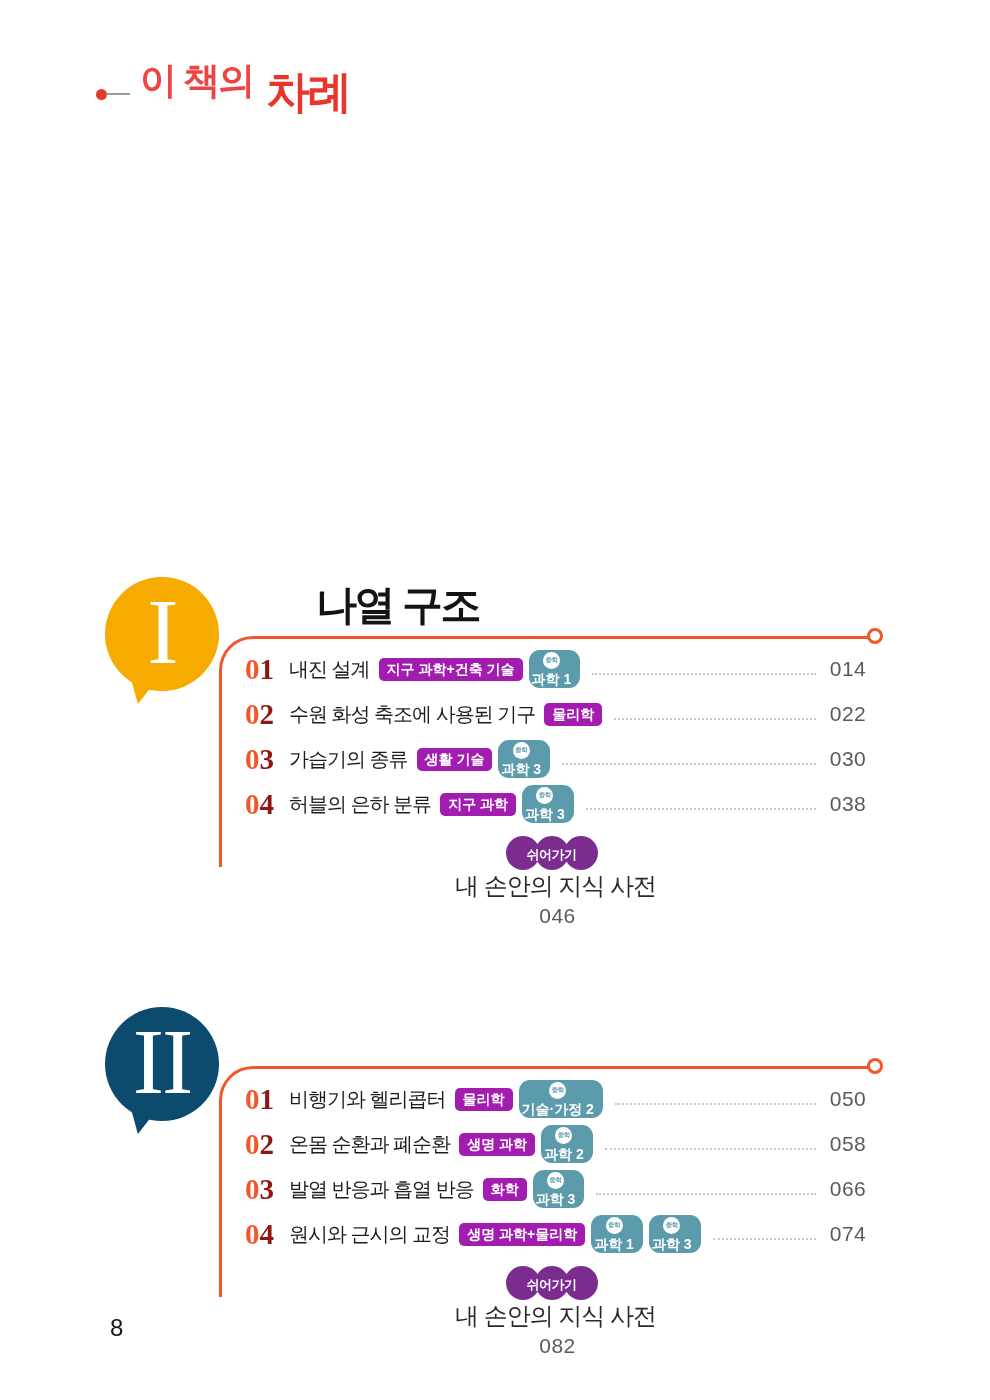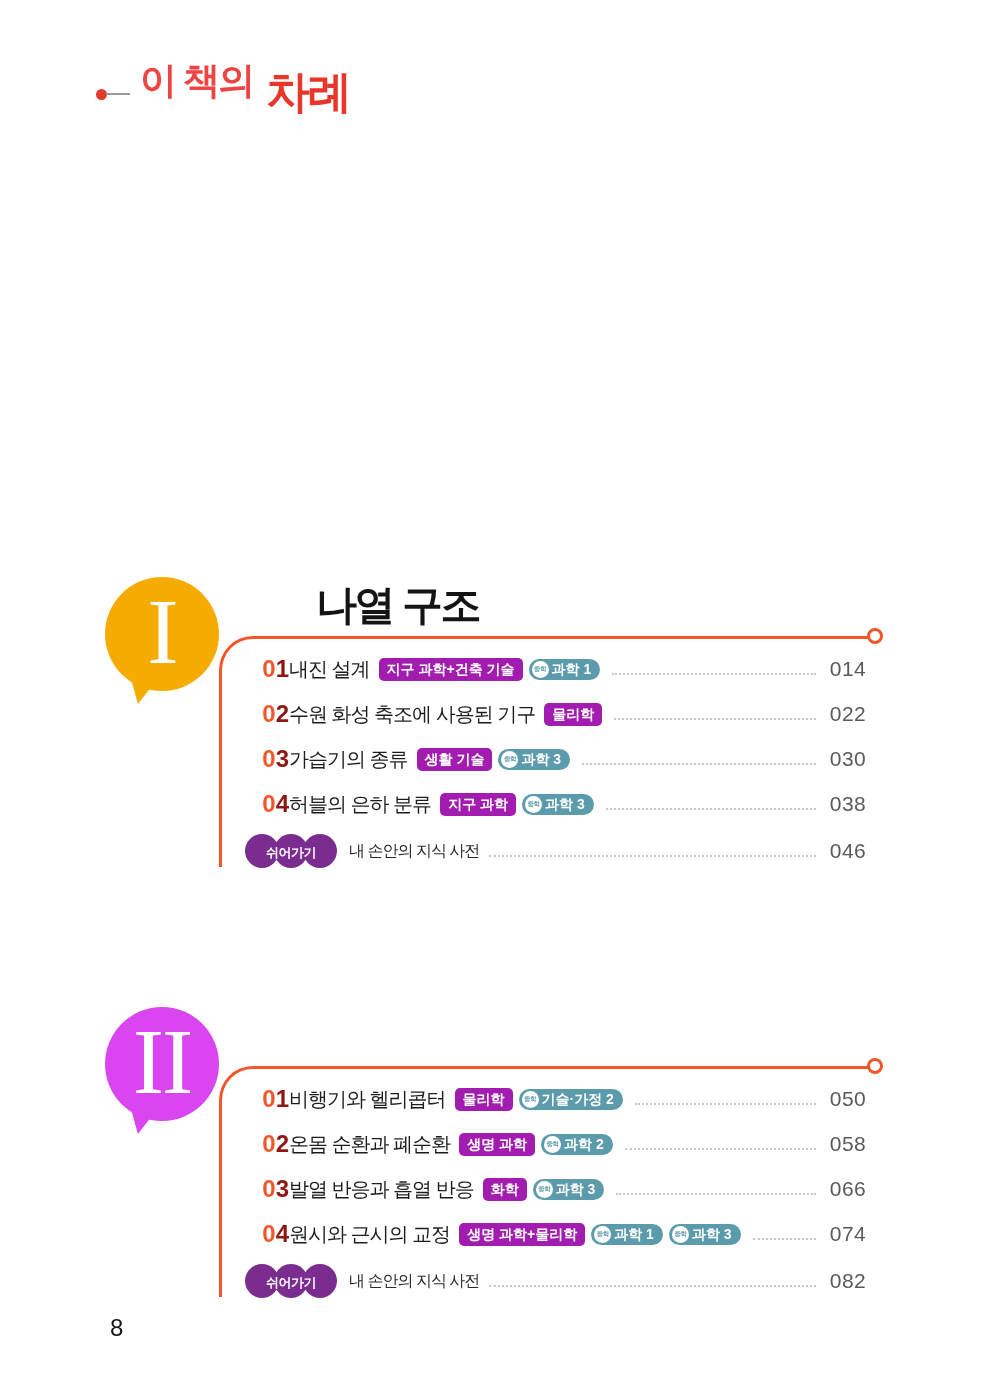--- a/index.html
+++ b/index.html
@@ -14,49 +14,49 @@
   .hdr-main{position:absolute;left:266px;top:63px;font-size:44px;font-weight:800;color:#e8372a;letter-spacing:-2px;}
   
   .section{position:absolute;left:0;width:990px;height:330px;}
   .section-1{top:570px;}
   .section-2{top:1000px;}
   .bubble{position:absolute;left:105px;top:7px;width:114px;height:114px;border-radius:50%;
           display:flex;align-items:center;justify-content:center;z-index:2;}
   .tail{position:absolute;left:128px;top:98px;width:38px;height:36px;z-index:1;
         clip-path:polygon(0 0,100% 0,26% 100%);}
   .section-1 .bubble,.section-1 .tail{background:#f6ab00;}
-  .section-2 .bubble,.section-2 .tail{background:#d946ef;}
+  .section-2 .bubble,.section-2 .tail{background:#0c4a6e;}
   .numeral{font-family:"Liberation Serif","DejaVu Serif",serif;font-size:94px;line-height:1;
            color:#ffffff;letter-spacing:-2px;transform:translateY(-3px);}
   .sec-title{position:absolute;left:288px;top:8px;font-size:41px;font-weight:800;color:#141414;letter-spacing:-2.5px;white-space:nowrap;margin-left:28px;}
   .box{position:absolute;left:219px;top:66px;width:648px;height:228px;
        border-left:3px solid #f1572b;border-top:3px solid #f1572b;border-top-left-radius:34px;z-index:3;}
   .ring{position:absolute;left:867px;top:58px;width:10px;height:10px;border:3px solid #f1572b;border-radius:50%;background:#fff;z-index:4;}
   .rows{position:absolute;left:245px;top:84px;width:625px;z-index:5;}
   .row{display:flex;align-items:center;height:30px;margin-bottom:15px;}
-  .row.break-row{margin-top:17px;}
-  .num{flex:none;width:44px;font-weight:800;font-size:24px;letter-spacing:0px;font-family:Liberation Sans, sans-serif;text-align:right;}
+  .row.break-row{margin-top:17px;flex-direction:column;}
+  .num{flex:none;width:44px;font-weight:800;font-size:29px;letter-spacing:0px;font-family:Liberation Serif, serif;}
   .num .d1{color:#f1572b;}
   .num .d2{color:#8e1713;}
   .ititle{flex:none;font-family:Liberation Sans, sans-serif;font-size:20px;color:#1c1c1c;
           letter-spacing:-1px;margin-right:9px;white-space:nowrap;}
   .tag{flex:none;color:#fff;font-size:14px;font-weight:700;line-height:1;white-space:nowrap;margin-right:6px;}
   .tag-subject{background:#a21caf;border-radius:5px;padding:4px 8px 5px;}
-  .tag-grade{background:#5b9bab;border-radius:11px;padding:2px 9px 2px 3px;display:inline-flex;align-items:center;gap:3px;}
+  .tag-grade{background:#5b9bab;border-radius:11px;padding:2px 9px 2px 3px;display:inline-flex;align-items:center;gap:3px;flex-direction:column;}
   .grade-circ{width:17px;height:17px;border-radius:50%;background:#ffffff;color:#5b9bab;
               font-size:6.5px;font-weight:700;display:flex;align-items:center;justify-content:center;letter-spacing:-0.5px;}
   .leader{flex:1;height:0;border-bottom:2px dotted #c8c8c8;margin:0 10px 0 6px;transform:translateY(5px);}
   .pagenum{flex:none;min-width:44px;text-align:center;font-size:21px;color:#5a5a5a;letter-spacing:0.5px;}
   
   .break-badge{flex:none;position:relative;width:92px;height:34px;margin-right:12px;}
   .bb-c{position:absolute;top:0;width:34px;height:34px;border-radius:50%;background:#7b2c8f;}
   .bb-c1{left:0;} .bb-c2{left:29px;} .bb-c3{left:58px;}
   .bb-label{position:absolute;left:0;top:10px;width:100%;text-align:center;color:#fff;
             font-size:13px;font-weight:700;letter-spacing:-0.5px;z-index:1;}
-  .break-title{flex:none;font-size:16px;color:#2a2a2a;letter-spacing:-1px;margin-right:4px;white-space:nowrap;}
+  .break-title{flex:none;font-size:24px;color:#2a2a2a;letter-spacing:-1px;margin-right:4px;white-space:nowrap;}
   
   .footer-page{position:absolute;left:110px;top:1314px;font-size:24px;color:#161616;}
 </style>
 </head>
 <body>
 
 <div class="hdr-dot"></div>
 <div class="hdr-line"></div>
 <div class="hdr-prefix">이 책의</div>
 <div class="hdr-main">차례</div>

